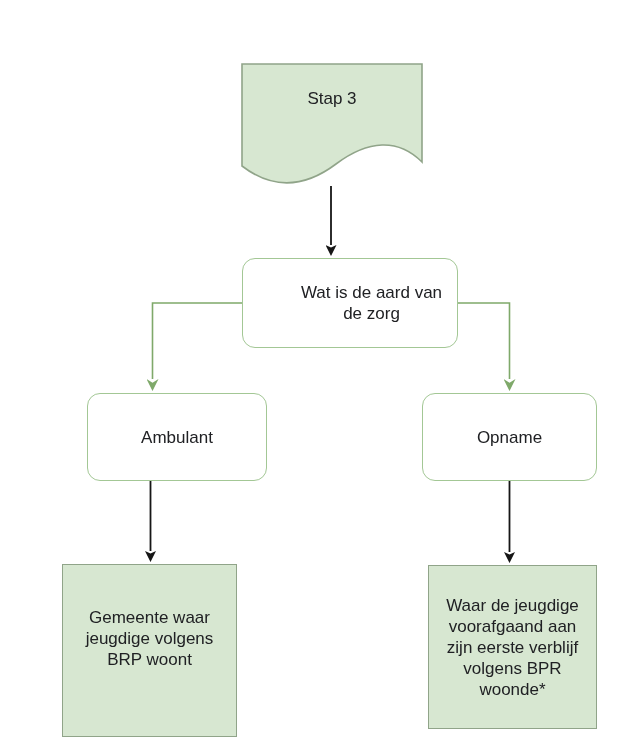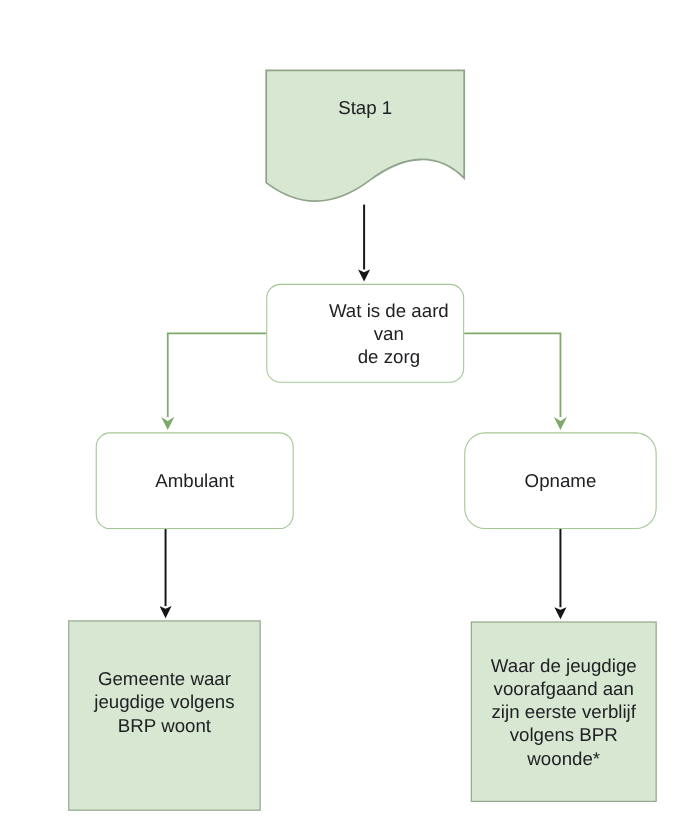--- a/index.html
+++ b/index.html
@@ -36,23 +36,23 @@
   }
   .greenbox {
     background: var(--shape-fill, #d7e7d1);
     border: 1.6px solid var(--shape-border, #90a489);
   }
   .doc-label {
     background: transparent;
     border: none;
   }
   #node-start-label  { left: 242px; top: 66px;  width: 180px; height: 64px; }
-  #node-decision     { left: 242px; top: 258px; width: 180px; height: 90px; padding-left: 43px; }
+  #node-decision     { left: 242px; top: 258px; width: 216px; height: 90px; padding-left: 43px; }
   #node-ambulant     { left: 63px;  top: 393px; width: 180px; height: 88px; margin-left: 24px; }
-  #node-opname       { left: 422px; top: 393px; width: 175px; height: 88px; border-radius: 19px; }
+  #node-opname       { left: 422px; top: 393px; width: 175px; height: 88px; }
   #node-result-left  { left: 62px;  top: 564px; width: 175px; height: 173px; padding-bottom: 24px; }
   #node-result-right { left: 428px; top: 565px; width: 169px; height: 164px; }
   .edge { fill: none; }
   .edge-black { stroke: var(--connector-black, #161616); stroke-width: 1.8px; }
   .edge-green { stroke: var(--connector-green, #7fa96a); stroke-width: 1.6px; }
   .doc-shape {
     fill: var(--shape-fill, #d7e7d1);
     stroke: var(--shape-border, #90a489);
     stroke-width: 1.6px;
   }
@@ -81,21 +81,21 @@
     <path class="edge edge-green" marker-end="url(#mGreen)" d="M242,303 H152.5 V379"></path>
 
     <path class="edge edge-green" marker-end="url(#mGreen)" d="M422,303 H509.5 V379"></path>
 
     <path class="edge edge-black" marker-end="url(#mBlack)" d="M150.5,481 V551"></path>
 
     <path class="edge edge-black" marker-end="url(#mBlack)" d="M509.5,481 V552"></path>
   </svg>
 
   <div class="node doc-label" id="node-start-label">
-    <span>Stap 1</span>
+    <span>Stap 3</span>
   </div>
 
   <div class="node rounded" id="node-decision">
     <span>Wat is de aard van
 de zorg</span>
   </div>
 
   <div class="node rounded" id="node-ambulant">
     <span>Ambulant</span>
   </div>

